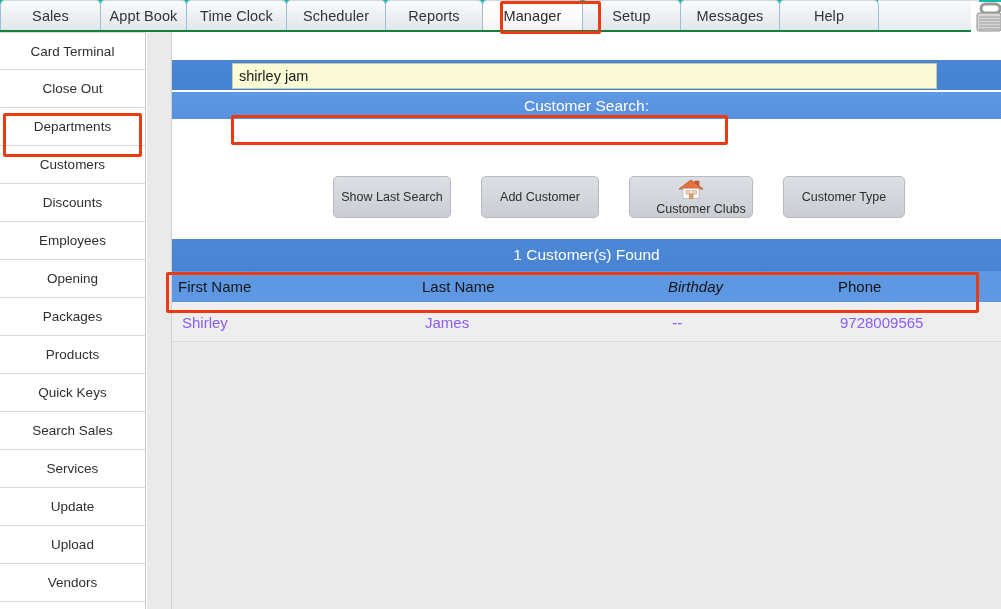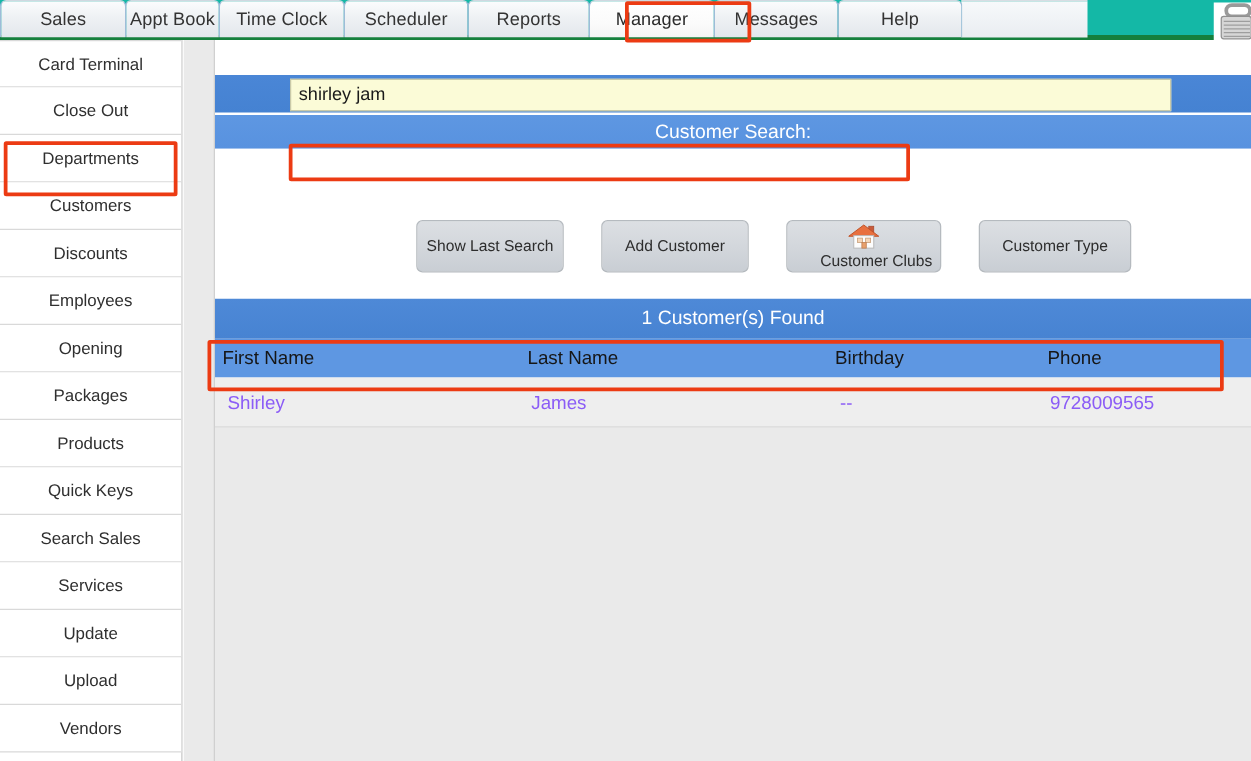--- a/index.html
+++ b/index.html
@@ -227,21 +227,21 @@
     position: absolute;
     top: 0; height: 40px;
     display: flex; align-items: center;
     font-size: 15px;
     color: #8b5cf6;
   }
 
   
   .col-first { left: 6px; }
   .col-last  { left: 250px; }
-  .col-bday  { left: 496px; }
+  .col-bday  { left: 496px; font-style: italic; }
   .col-phone { left: 666px; }
   .td.col-first { left: 10px; }
   .td.col-last  { left: 253px; justify-content: flex-end; }
   .td.col-bday  { left: 500px; }
   .td.col-phone { left: 668px; }
 
   #bottom-fill {
     position: absolute;
     left: 0; top: 286px;
     width: 829px; height: 291px;
@@ -251,34 +251,37 @@
 </head>
 <body>
 
 <div id="app">
 
   <div id="tabbar">
     <div id="tabstrip">
       <div class="tab" style="width:101px">
         <span>Sales</span>
       </div>
-      <div class="tab" style="width:76px">
+      <div class="tab" style="width:87px">
         <span>Appt Book</span>
       </div>
       <div class="tab" style="width:101px">
         <span>Time Clock</span>
       </div>
       <div class="tab" style="width:100px">
         <span>Scheduler</span>
       </div>
       <div class="tab" style="width:98px">
         <span>Reports</span>
       </div>
       <div class="tab active" style="width:101px">
         <span>Manager</span>
+      </div>
+      <div class="tab" style="width:99px">
+        <span>Setup</span>
       </div>
       <div class="tab" style="width:100px">
         <span>Messages</span>
       </div>
       <div class="tab" style="width:100px">
         <span>Help</span>
       </div>
       <div class="tab-filler" style="width:101px"></div>
     </div>
 

